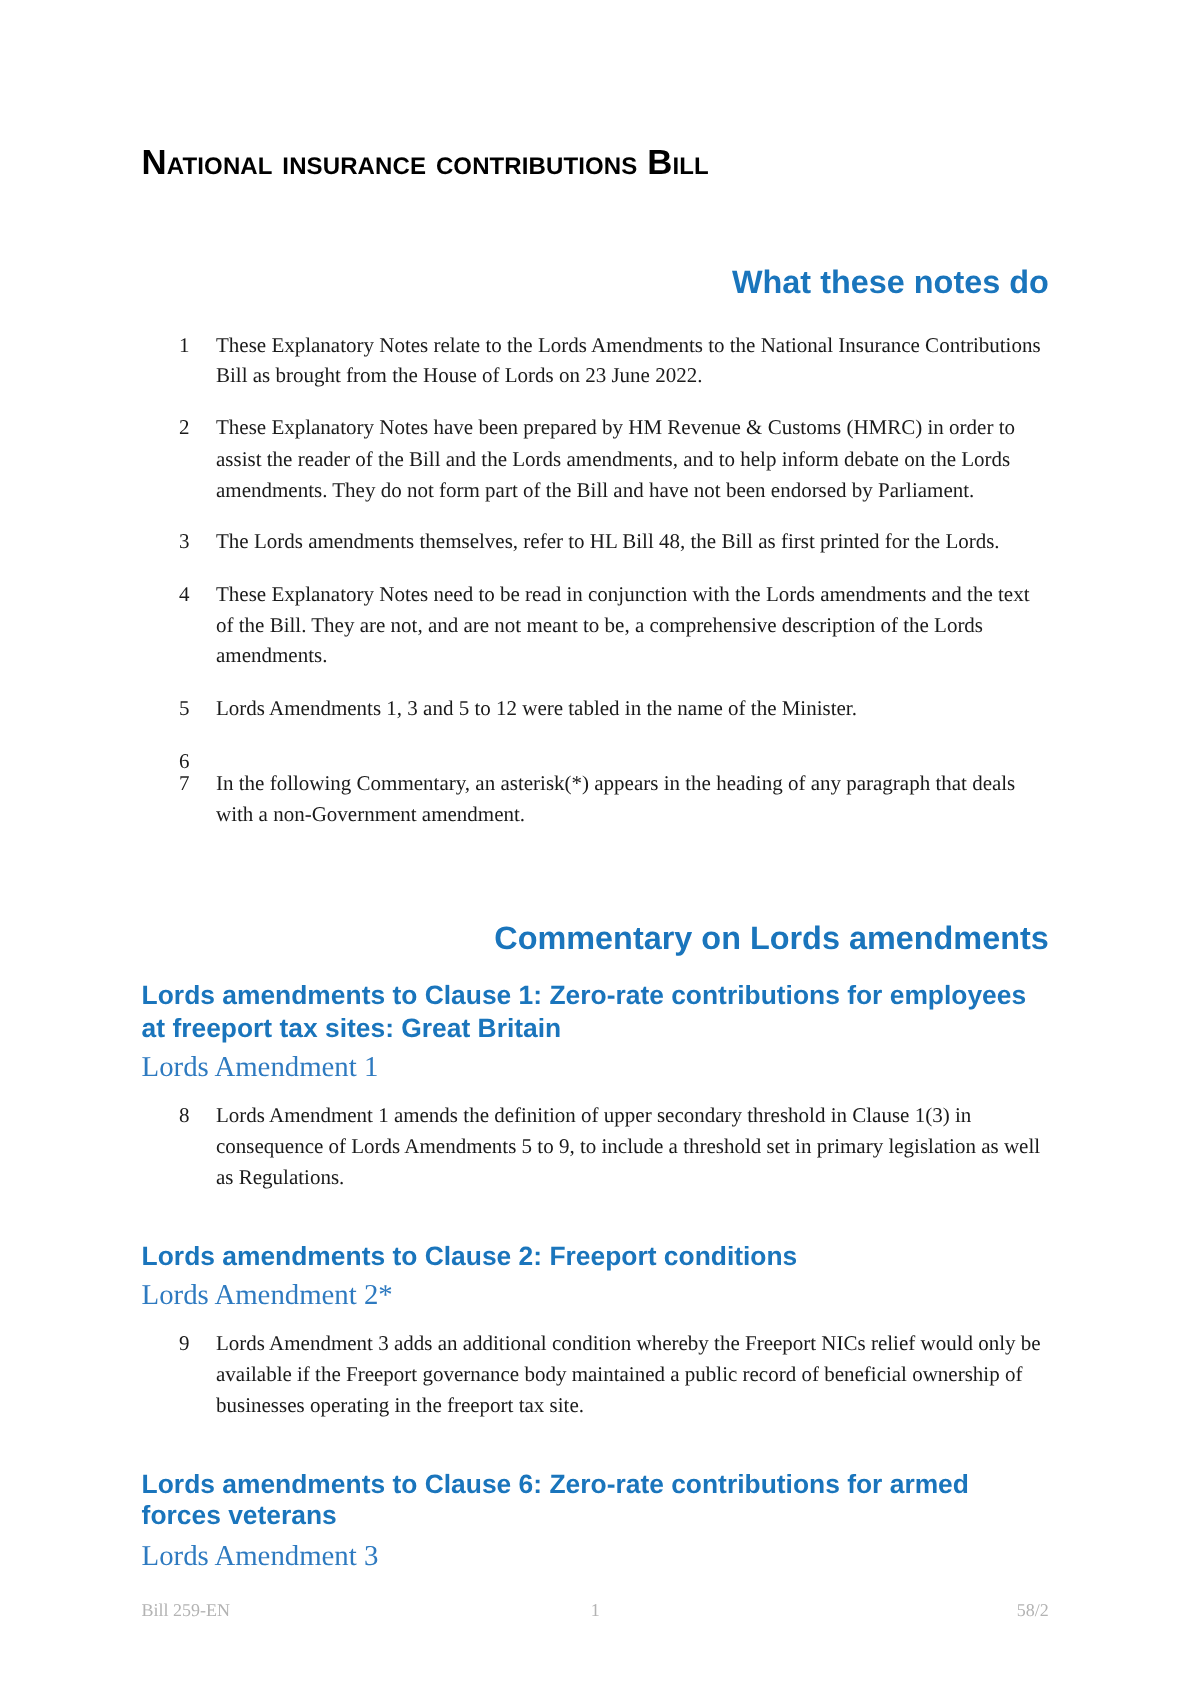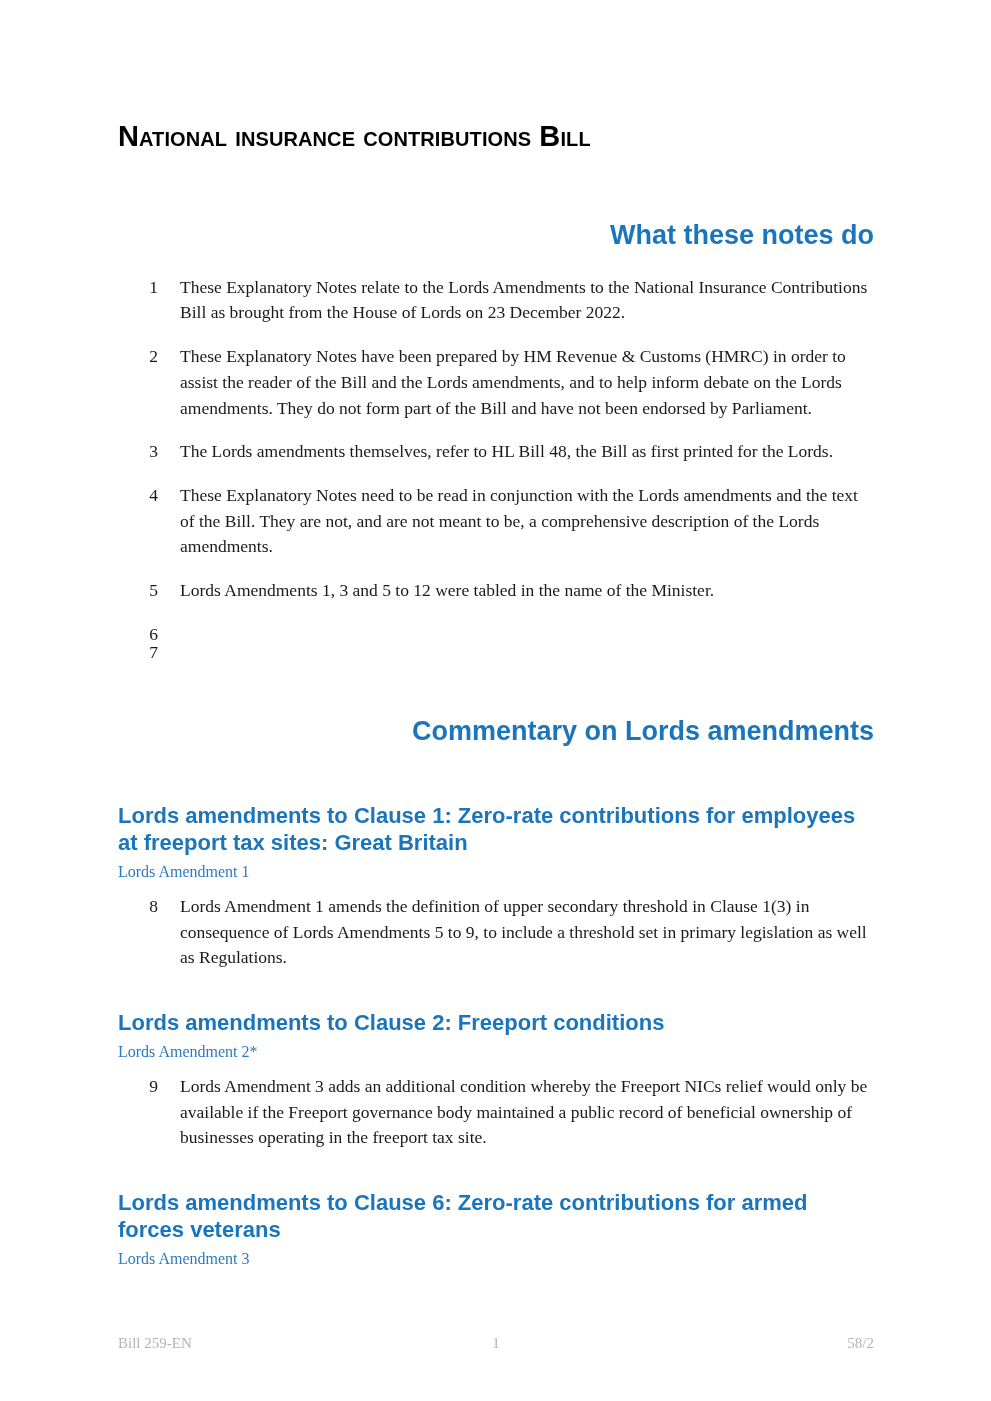--- a/index.html
+++ b/index.html
@@ -64,26 +64,25 @@
     font-weight: bold;
     font-size: 22px;
     line-height: 1.22;
     color: #1a75bc;
     margin: 0;
     padding-top: 30px;
     padding-bottom: 2px;
   }
   .h2-blue.tight {
     padding-top: 4px;
-    margin-top: 38px;
   }
   .h3-blue {
     font-family: "Liberation Serif", "DejaVu Serif", serif;
     font-weight: normal;
-    font-size: 16px;
+    font-size: 24px;
     line-height: 1.25;
     color: #2e7ac0;
     margin: 0;
     padding-top: 3px;
     padding-bottom: 3px;
   }
 
   
   .para {
     position: relative;
@@ -133,21 +132,21 @@
 
 <div class="page">
   <div class="content">
 
     <h1 class="doc-title">National insurance contributions Bill</h1>
 
     <h2 class="h1-blue">What these notes do</h2>
 
     <div class="para">
       <span class="num">1</span>
-      <span class="ptext">These Explanatory Notes relate to the Lords Amendments to the National Insurance Contributions Bill as brought from the House of Lords on 23 December 2022.</span>
+      <span class="ptext">These Explanatory Notes relate to the Lords Amendments to the National Insurance Contributions Bill as brought from the House of Lords on 23 June 2022.</span>
     </div>
 
     <div class="para">
       <span class="num">2</span>
       <span class="ptext">These Explanatory Notes have been prepared by HM Revenue &amp; Customs (HMRC) in order to assist the reader of the Bill and the Lords amendments, and to help inform debate on the Lords amendments. They do not form part of the Bill and have not been endorsed by Parliament.</span>
     </div>
 
     <div class="para">
       <span class="num">3</span>
       <span class="ptext">The Lords amendments themselves, refer to HL Bill 48, the Bill as first printed for the Lords.</span>
@@ -162,20 +161,21 @@
       <span class="num">5</span>
       <span class="ptext">Lords Amendments 1, 3 and 5 to 12 were tabled in the name of the Minister.</span>
     </div>
 
     <div class="para">
       <span class="num">6</span>
     </div>
 
     <div class="para">
       <span class="num">7</span>
+      <span class="ptext">In the following Commentary, an asterisk(*) appears in the heading of any paragraph that deals with a non-Government amendment.</span>
     </div>
 
     <h2 class="h1-blue">Commentary on Lords amendments</h2>
 
     <h3 class="h2-blue tight">Lords amendments to Clause 1: Zero-rate contributions for employees at freeport tax sites: Great Britain</h3>
     <h4 class="h3-blue">Lords Amendment 1</h4>
     <div class="para">
       <span class="num">8</span>
       <span class="ptext">Lords Amendment 1 amends the definition of upper secondary threshold in Clause 1(3) in consequence of Lords Amendments 5 to 9, to include a threshold set in primary legislation as well as Regulations.</span>
     </div>

